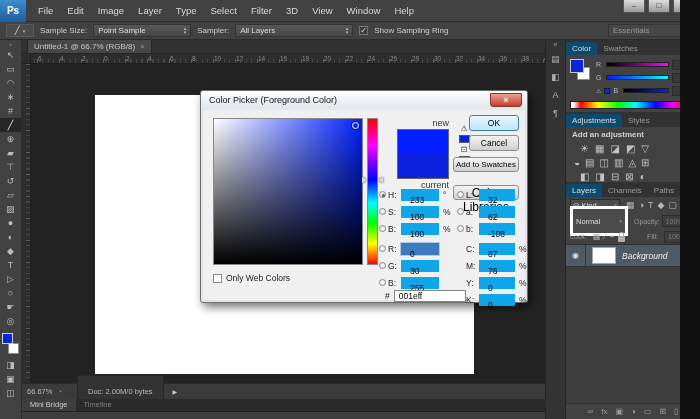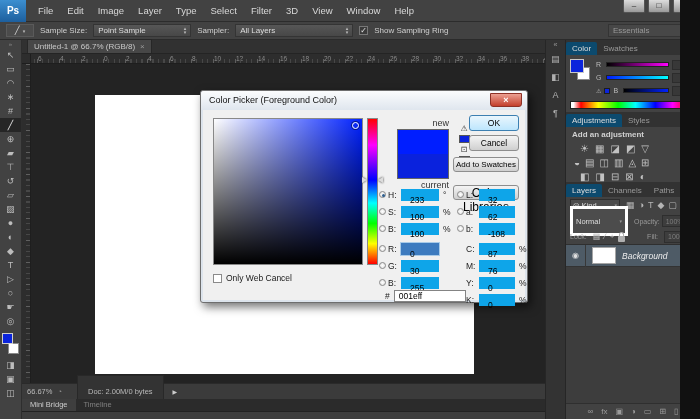--- a/index.html
+++ b/index.html
@@ -626,17 +626,17 @@
         </div>
       </div>
 
     <div class="hex-row">
       <span>#</span>
       <span class="hex-box">001eff</span>
     </div>
 
     <div class="onlyweb">
       <span class="checkbox"></span>
-      <span>Only Web Cancel</span>
+      <span>Only Web Colors</span>
     </div>
   </div>
 
 </div>
 
 </body></html>

